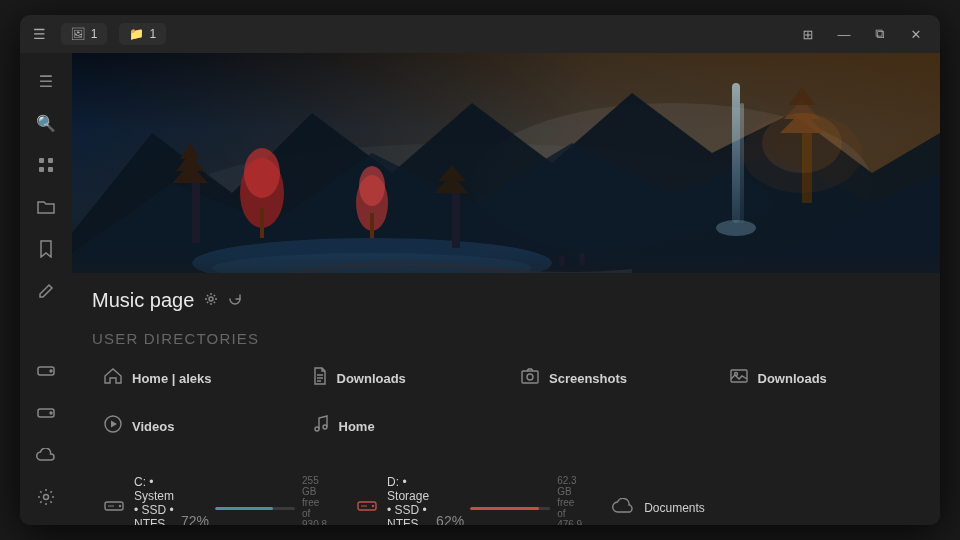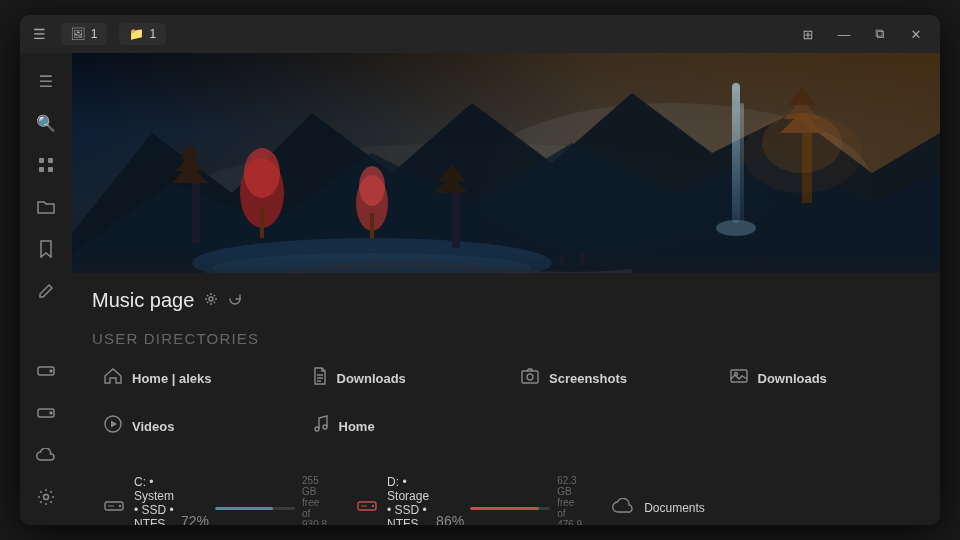--- a/index.html
+++ b/index.html
@@ -547,21 +547,21 @@
             <span class="drive-item-icon">
               <svg width="20" height="18" viewBox="0 0 20 18" fill="none" stroke="#c0504a" stroke-width="1.4">
                 <rect x="1" y="5" width="18" height="8" rx="2"></rect>
                 <circle cx="16" cy="9" r="1.2" fill="#c0504a" stroke="none"></circle>
                 <line x1="4" y1="9" x2="10" y2="9" stroke="#a04040"></line>
               </svg>
             </span>
             <div class="drive-info">
               <span class="drive-name">D: • Storage • SSD • NTFS</span>
               <div class="drive-bar-row">
-                <span class="drive-pct">86%</span>
+                <span class="drive-pct">62%</span>
                 <div class="drive-bar-bg">
                   <div class="drive-bar-fill" style="width:86%;background:#c0504a;"></div>
                 </div>
               </div>
               <span class="drive-size">62.3 GB free of 476.9 GB</span>
             </div>
           </div>
 
           <div class="drive-item cloud-item">
             <span class="drive-item-icon">

